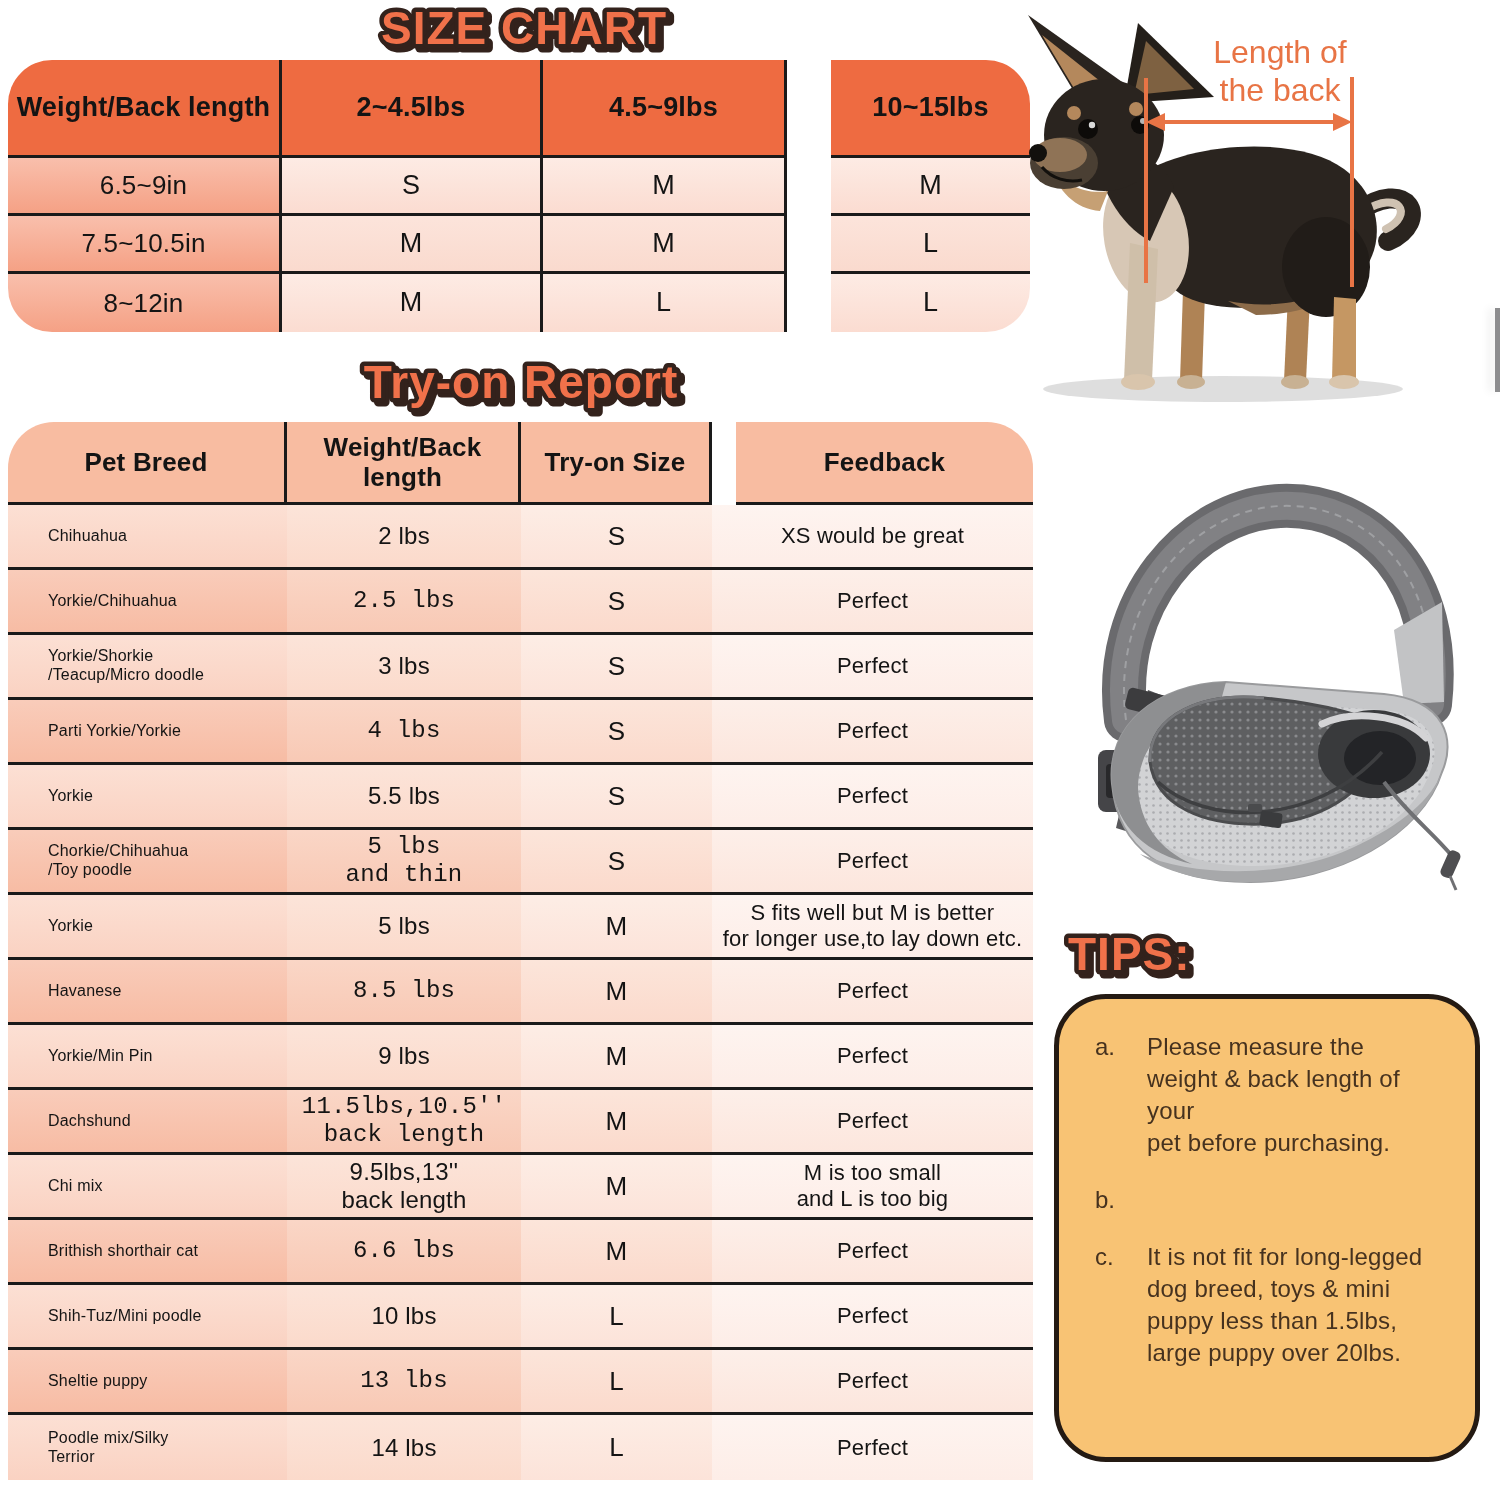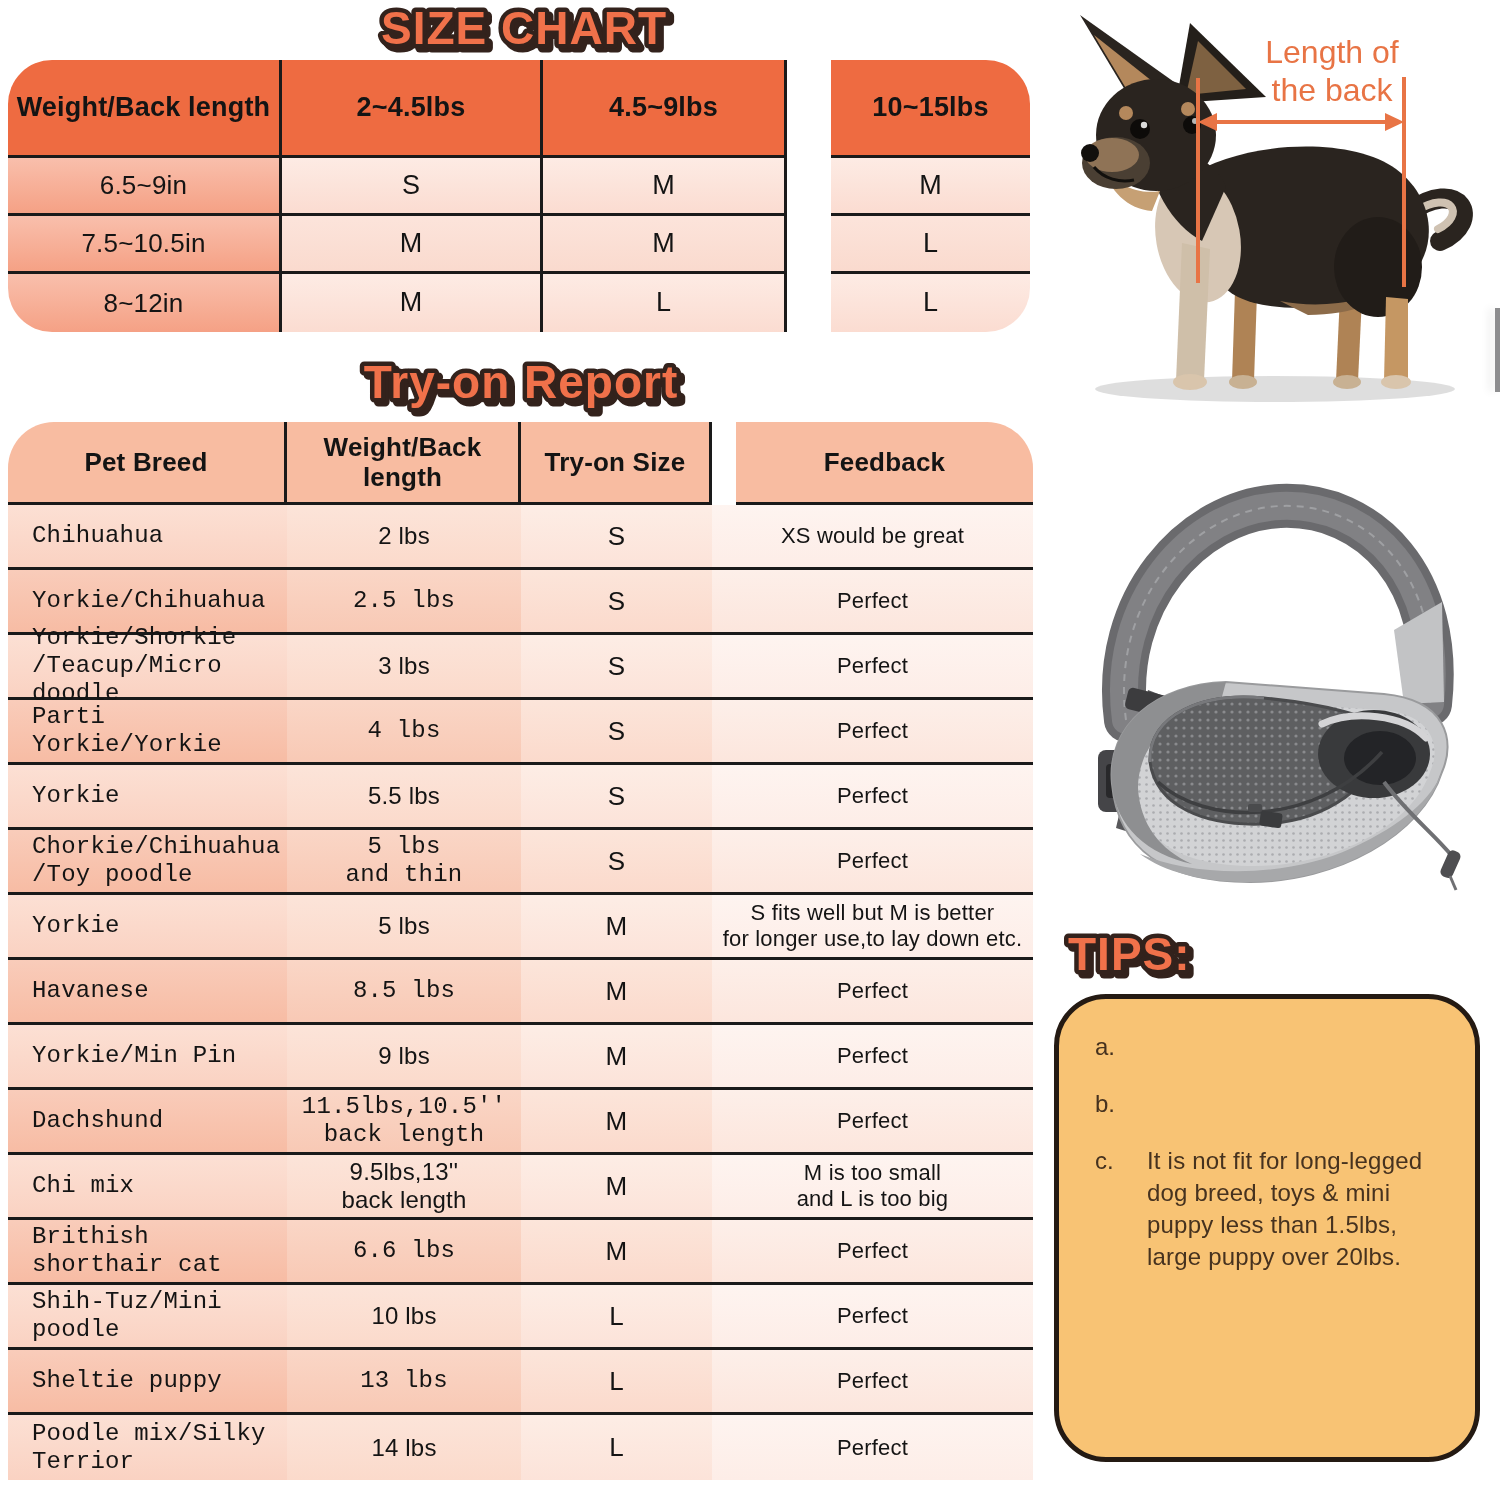--- a/index.html
+++ b/index.html
@@ -36,35 +36,35 @@
 
   
   .tryontable{position:absolute;left:8px;top:422px;width:1025px;display:grid;
               grid-template-columns:279px 234px 191px 321px;
               border-radius:46px 46px 0 0;overflow:hidden;}
   .tryontable .cell{border-bottom:3px solid #1a1a1a;}
   .tryontable .grow:last-child .cell{border-bottom:none;}
   .th{height:83px;background:#F8BCA1;font-weight:bold;font-size:26px;border-right:3px solid #1a1a1a;}
   .th.c3{border-right:none;margin-left:24px;}
   .tc{height:65px;font-size:23px;}
-  .tc.c0{justify-content:flex-start;text-align:left;padding-left:24px;font-size:24px;font-family:Liberation Mono, monospace;}
+  .tc.c0{justify-content:flex-start;text-align:left;padding-left:40px;font-size:16px;}
   .tc.c1{font-size:24px;}
   .tc.c2{font-size:26px;}
   .tc.c3{font-size:22px;}
   .tr-odd  .tc.c0{background:linear-gradient(180deg,#FCE0D4,#FAD2C2);}
   .tr-odd  .tc.c1{background:linear-gradient(180deg,#FCE4D9,#FBDACB);}
   .tr-odd  .tc.c2{background:linear-gradient(180deg,#FDEDE5,#FCE3D9);}
   .tr-odd  .tc.c3{background:linear-gradient(180deg,#FEF4F0,#FDEDE7);}
   .tr-even .tc.c0{background:linear-gradient(180deg,#F9CCBA,#F7BCA4);}
   .tr-even .tc.c1{background:linear-gradient(180deg,#FAD6C6,#F8C9B5);font-family:Liberation Mono, monospace;}
   .tr-even .tc.c2{background:linear-gradient(180deg,#FCE5DA,#FBDACC);}
   .tr-even .tc.c3{background:linear-gradient(180deg,#FDEFE9,#FCE6DD);}
 
   
-  .dogfig{position:absolute;left:1040px;top:5px;width:460px;height:402px;}
+  .dogfig{position:absolute;left:988px;top:5px;width:460px;height:402px;}
   .carrierfig{position:absolute;left:1052px;top:452px;width:430px;height:455px;}
   text.anno{font-family:"Liberation Sans","DejaVu Sans",sans-serif;font-size:32px;fill:#E87445;}
 
   
   .tipsbox{position:absolute;left:1054px;top:994px;width:426px;height:468px;box-sizing:border-box;
            background:#F8C374;border:5px solid #241A13;border-radius:52px;
            padding:32px 22px 18px 36px;}
   .tip{display:flex;margin-bottom:25px;color:#46321F;}
   .tip-label{flex:none;width:52px;font-size:24px;line-height:32px;}
   .tip-text{font-size:24px;line-height:32px;white-space:pre-line;letter-spacing:.2px;}
@@ -210,20 +210,23 @@
   </div>
 
   <svg class="title" id="t-tips">
     <text class="tshadow" x="12" y="48" transform="translate(4,4)">TIPS:</text>
     <text class="tmain" x="12" y="48">TIPS:</text>
   </svg>
 
   <div id="tipsbox" class="tipsbox">
       <div class="tip">
         <div class="tip-label">a.</div>
+        <div class="tip-text">Please measure the
+weight &amp; back length of your
+pet before purchasing.</div>
       </div>
       <div class="tip">
         <div class="tip-label">b.</div>
       </div>
       <div class="tip">
         <div class="tip-label">c.</div>
         <div class="tip-text">It is not fit for long-legged
 dog breed, toys &amp; mini
 puppy less than 1.5lbs,
 large puppy over 20lbs.</div>

